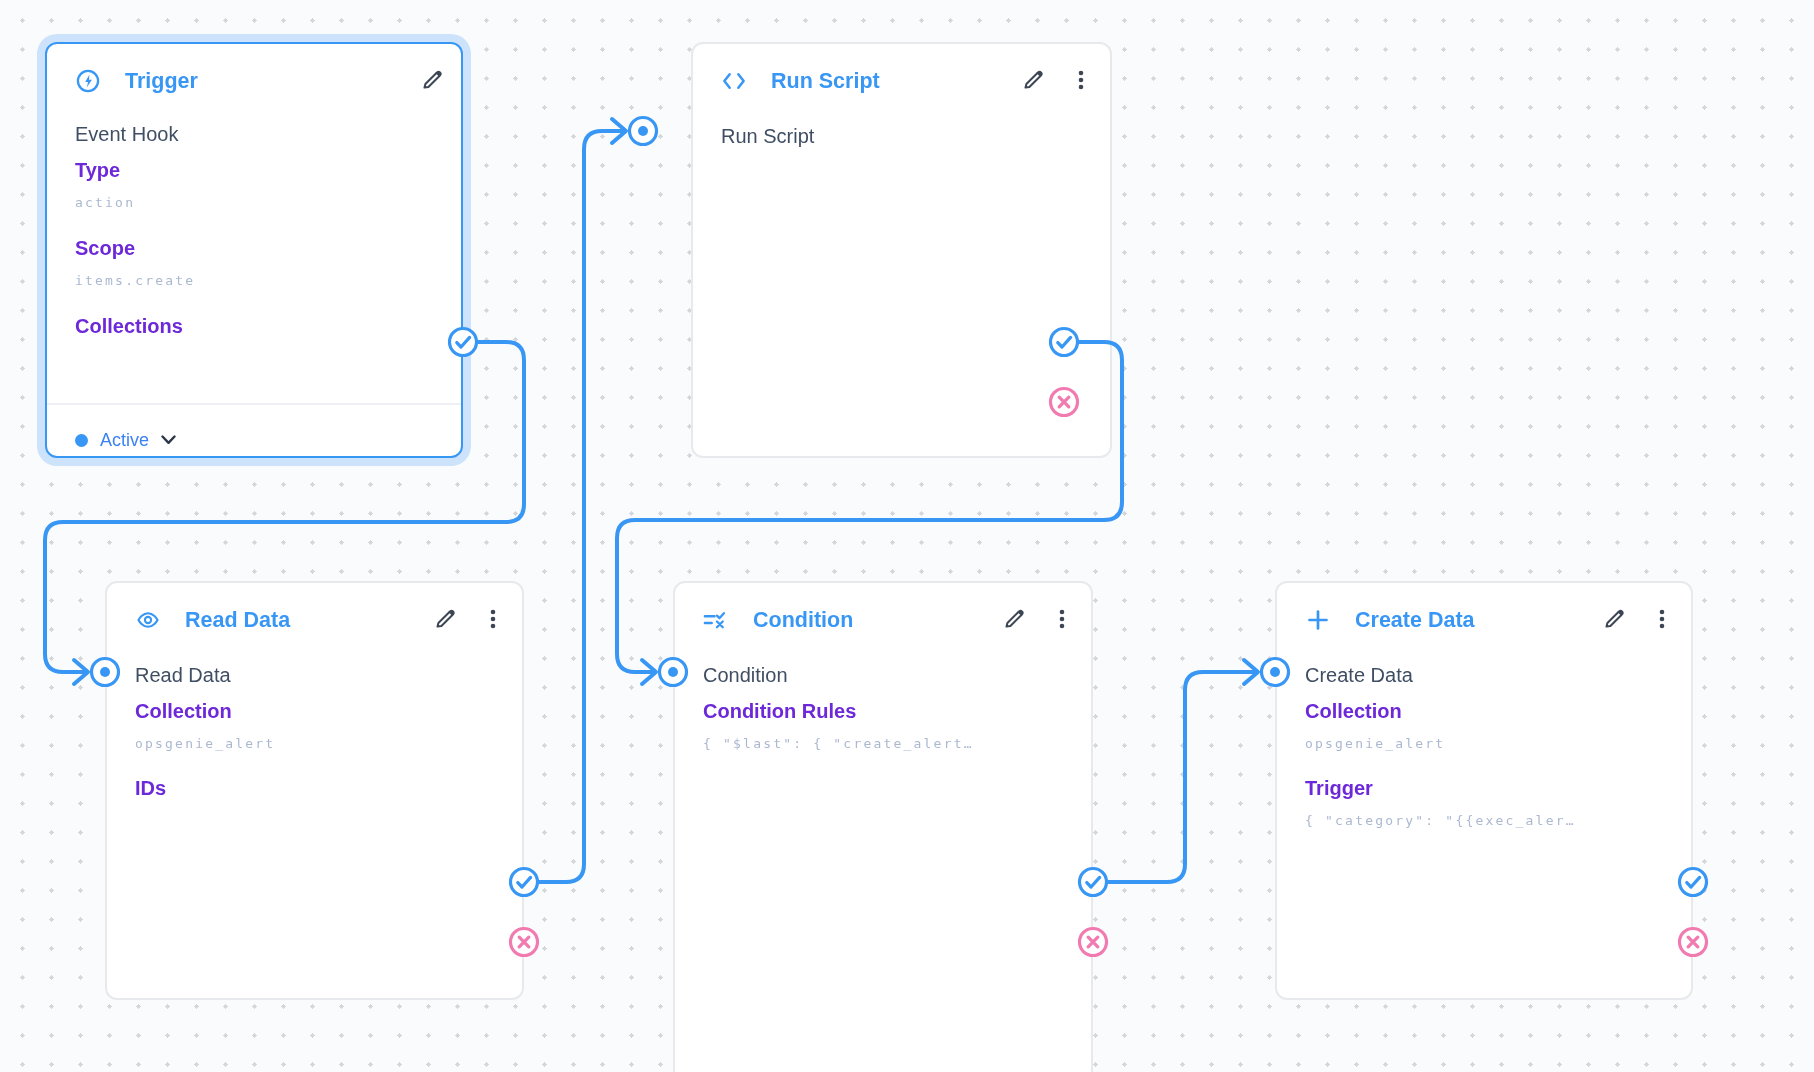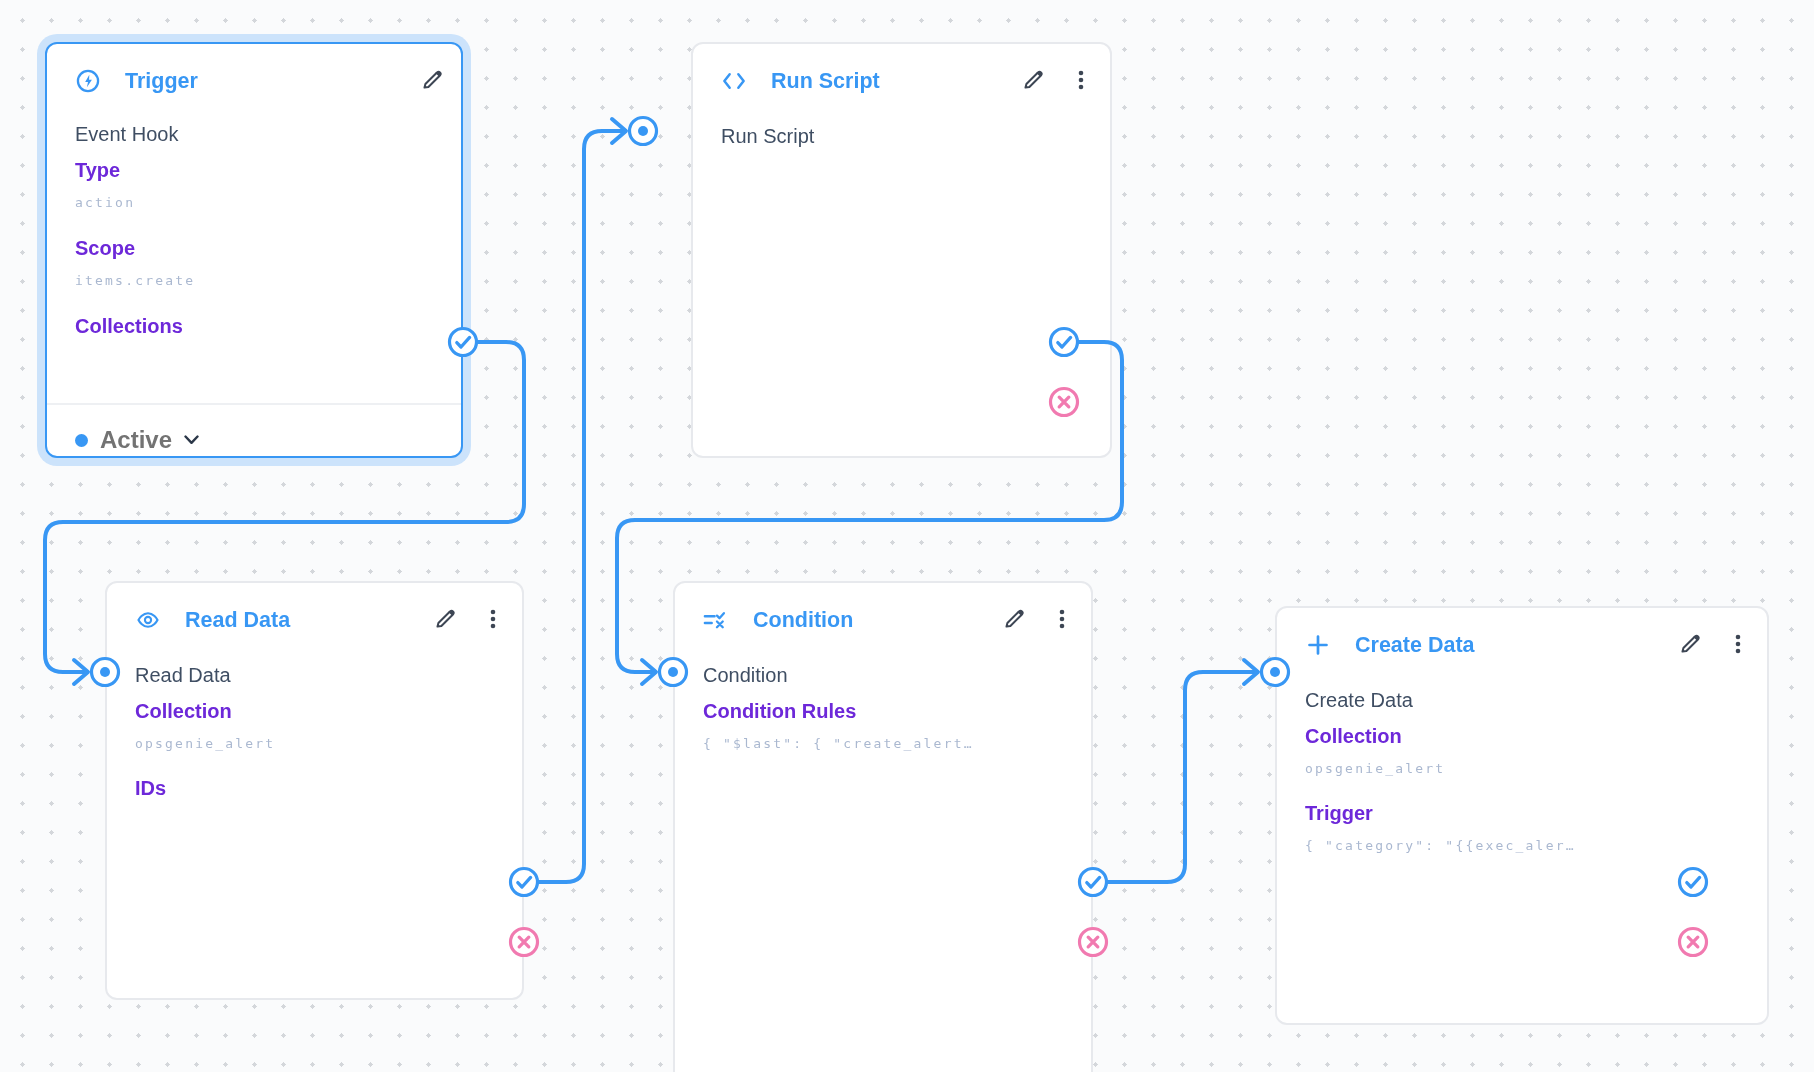--- a/index.html
+++ b/index.html
@@ -28,21 +28,21 @@
   .row.value{font-family:"DejaVu Sans Mono","Liberation Mono",monospace;font-size:13px;letter-spacing:2.2px;color:#aab8d0;}
   .row.value:empty{display:none;}
   
   .t-sub{top:77px;} .t-l1{top:113px;} .t-v1{top:146px;} .t-l2{top:191px;} .t-v2{top:224px;}
   .t-l3{top:269px;} .t-v3{top:302px;}
   
   .row-input{top:79px;} .row-l1{top:115px;} .row-v1{top:148px;} .row-l2{top:192px;} .row-v2{top:225px;}
   .t-divider{position:absolute;left:0;right:0;top:359px;border-top:2px solid #eef0f3;}
   .t-footer{position:absolute;left:28px;top:381px;height:30px;display:flex;align-items:center;gap:12px;cursor:pointer;}
   .status-dot{width:13px;height:13px;border-radius:50%;background:#3897f4;}
-  .t-footer span{font-size:24px;color:#737373;font-weight:bold;}
+  .t-footer span{font-size:18px;color:#3b82f6;}
   svg.overlay{position:absolute;left:0;top:0;z-index:3;pointer-events:none;}
   svg .hit{pointer-events:auto;cursor:crosshair;}
 </style>
 </head>
 <body>
 
 <div id="canvas">
 
   <div class="panel selected" style="left:45px;top:42px;width:418px;height:416px;">
     <div class="p-header">
@@ -161,21 +161,21 @@
             <circle cx="12" cy="12" r="2.3" fill="#3d4654"></circle>
             <circle cx="12" cy="19" r="2.3" fill="#3d4654"></circle>
           </svg>
       </span>
     </div>
     <div class="row text  row-input">Condition</div>
     <div class="row label row-l1">Condition Rules</div>
     <div class="row value row-v1">{ "$last": { "create_alert…</div>
   </div>
 
-  <div class="panel" style="left:1275px;top:581px;width:494px;height:419px;margin-top:25px;">
+  <div class="panel" style="left:1275px;top:581px;width:418px;height:419px;">
     <div class="p-header">
       <span class="icon-btn">
         <svg width="24" height="24" viewBox="0 0 24 24">
             <path d="M12 3.5v17M3.5 12h17" stroke="#3897f4" stroke-width="2.7" stroke-linecap="round"></path>
           </svg>
       </span>
       <span class="p-title">Create Data</span>
     </div>
     <div class="p-actions">
       <span class="icon-btn">

